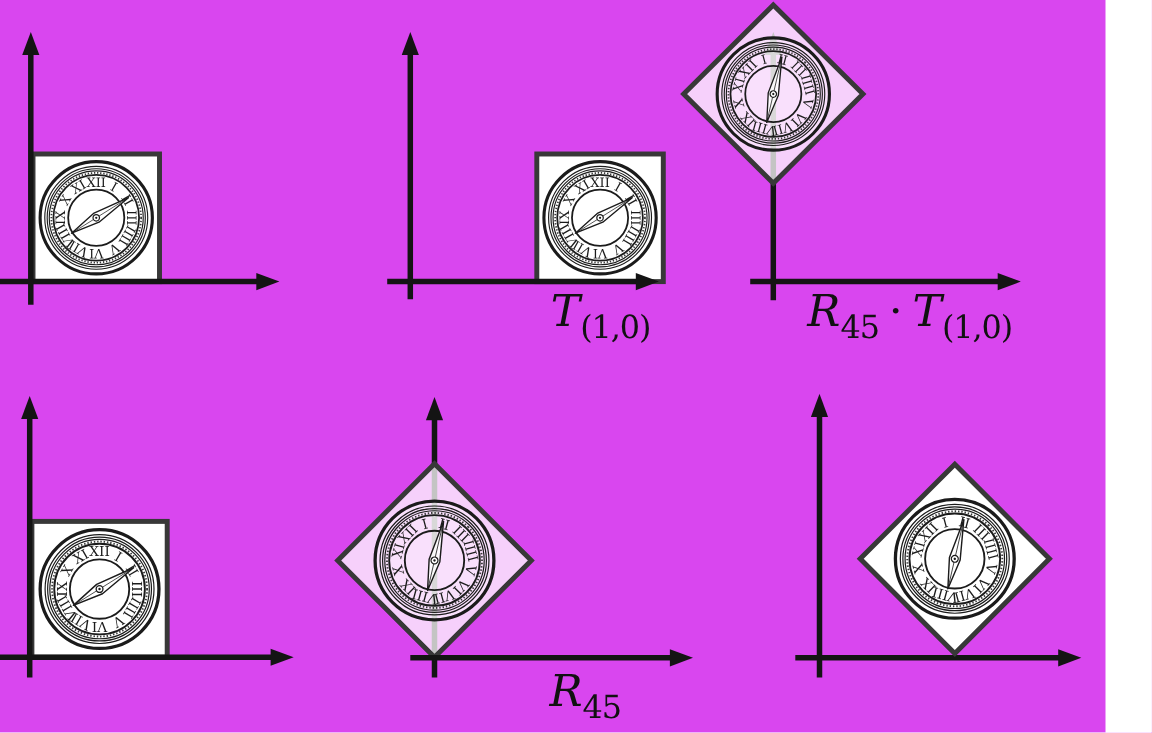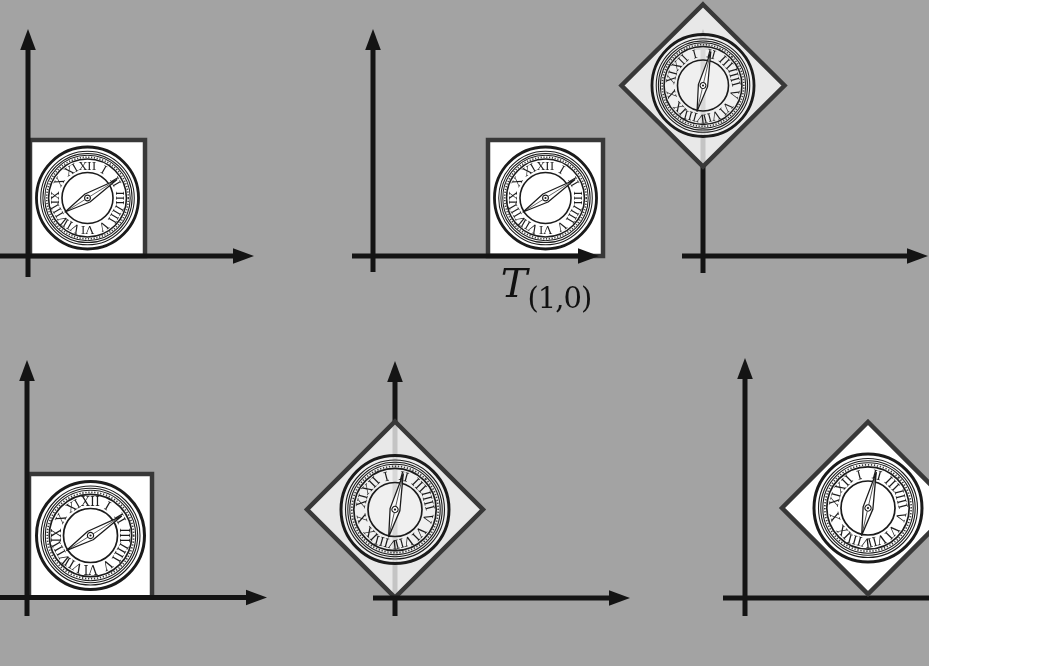--- a/index.html
+++ b/index.html
@@ -1,16 +1,16 @@
 <!DOCTYPE html>
 <html><head>
 <meta charset="utf-8">
 <style>
   html,body{margin:0;padding:0;background:#ffffff;}
-  .figure{position:relative;width:929px;height:666px;background:#a3a3a3;overflow:hidden;
+  .figure{position:relative;width:1005px;height:666px;background:#d946ef;overflow:hidden;
           font-family:"DejaVu Serif",serif;}
   .figure svg{position:absolute;left:0;top:0;}
   .formula{position:absolute;transform:translateX(-50%);white-space:nowrap;color:#111;
            font-family:"DejaVu Serif",serif;line-height:1;}
   .mv{font-style:italic;font-size:40px;}
   .ms{font-size:29px;vertical-align:-11px;letter-spacing:-1px;}
   .md{font-size:40px;padding:0 9px;}
   .numeral{font-family:"DejaVu Serif",serif;font-size:12.5px;fill:#1b1b1b;
            text-anchor:middle;dominant-baseline:central;}
 </style>
@@ -102,16 +102,22 @@
     <polygon points="983,598 962,590.2 962,605.8" fill="#141414"></polygon>
     <polygon points="868,422 954,508 868,594 782,508" fill="#ffffff" stroke="#383838" stroke-width="4.5"></polygon>
     <use href="#clock" transform="translate(868,508) rotate(-45)"></use>
   </g>
 </svg>
 
   <div class="formula" style="left:546px;top:263px">
     <span class="mv">T</span><span class="ms">(1,0)</span>
   </div>
 
+  <div class="formula" style="left:827px;top:263px">
+    <span class="mv">R</span><span class="ms">45</span><span class="md">·</span><span class="mv">T</span><span class="ms">(1,0)</span>
+  </div>
 
+  <div class="formula" style="left:532px;top:609px">
+    <span class="mv">R</span><span class="ms">45</span>
+  </div>
 
 
 </div>
 
 </body></html>

